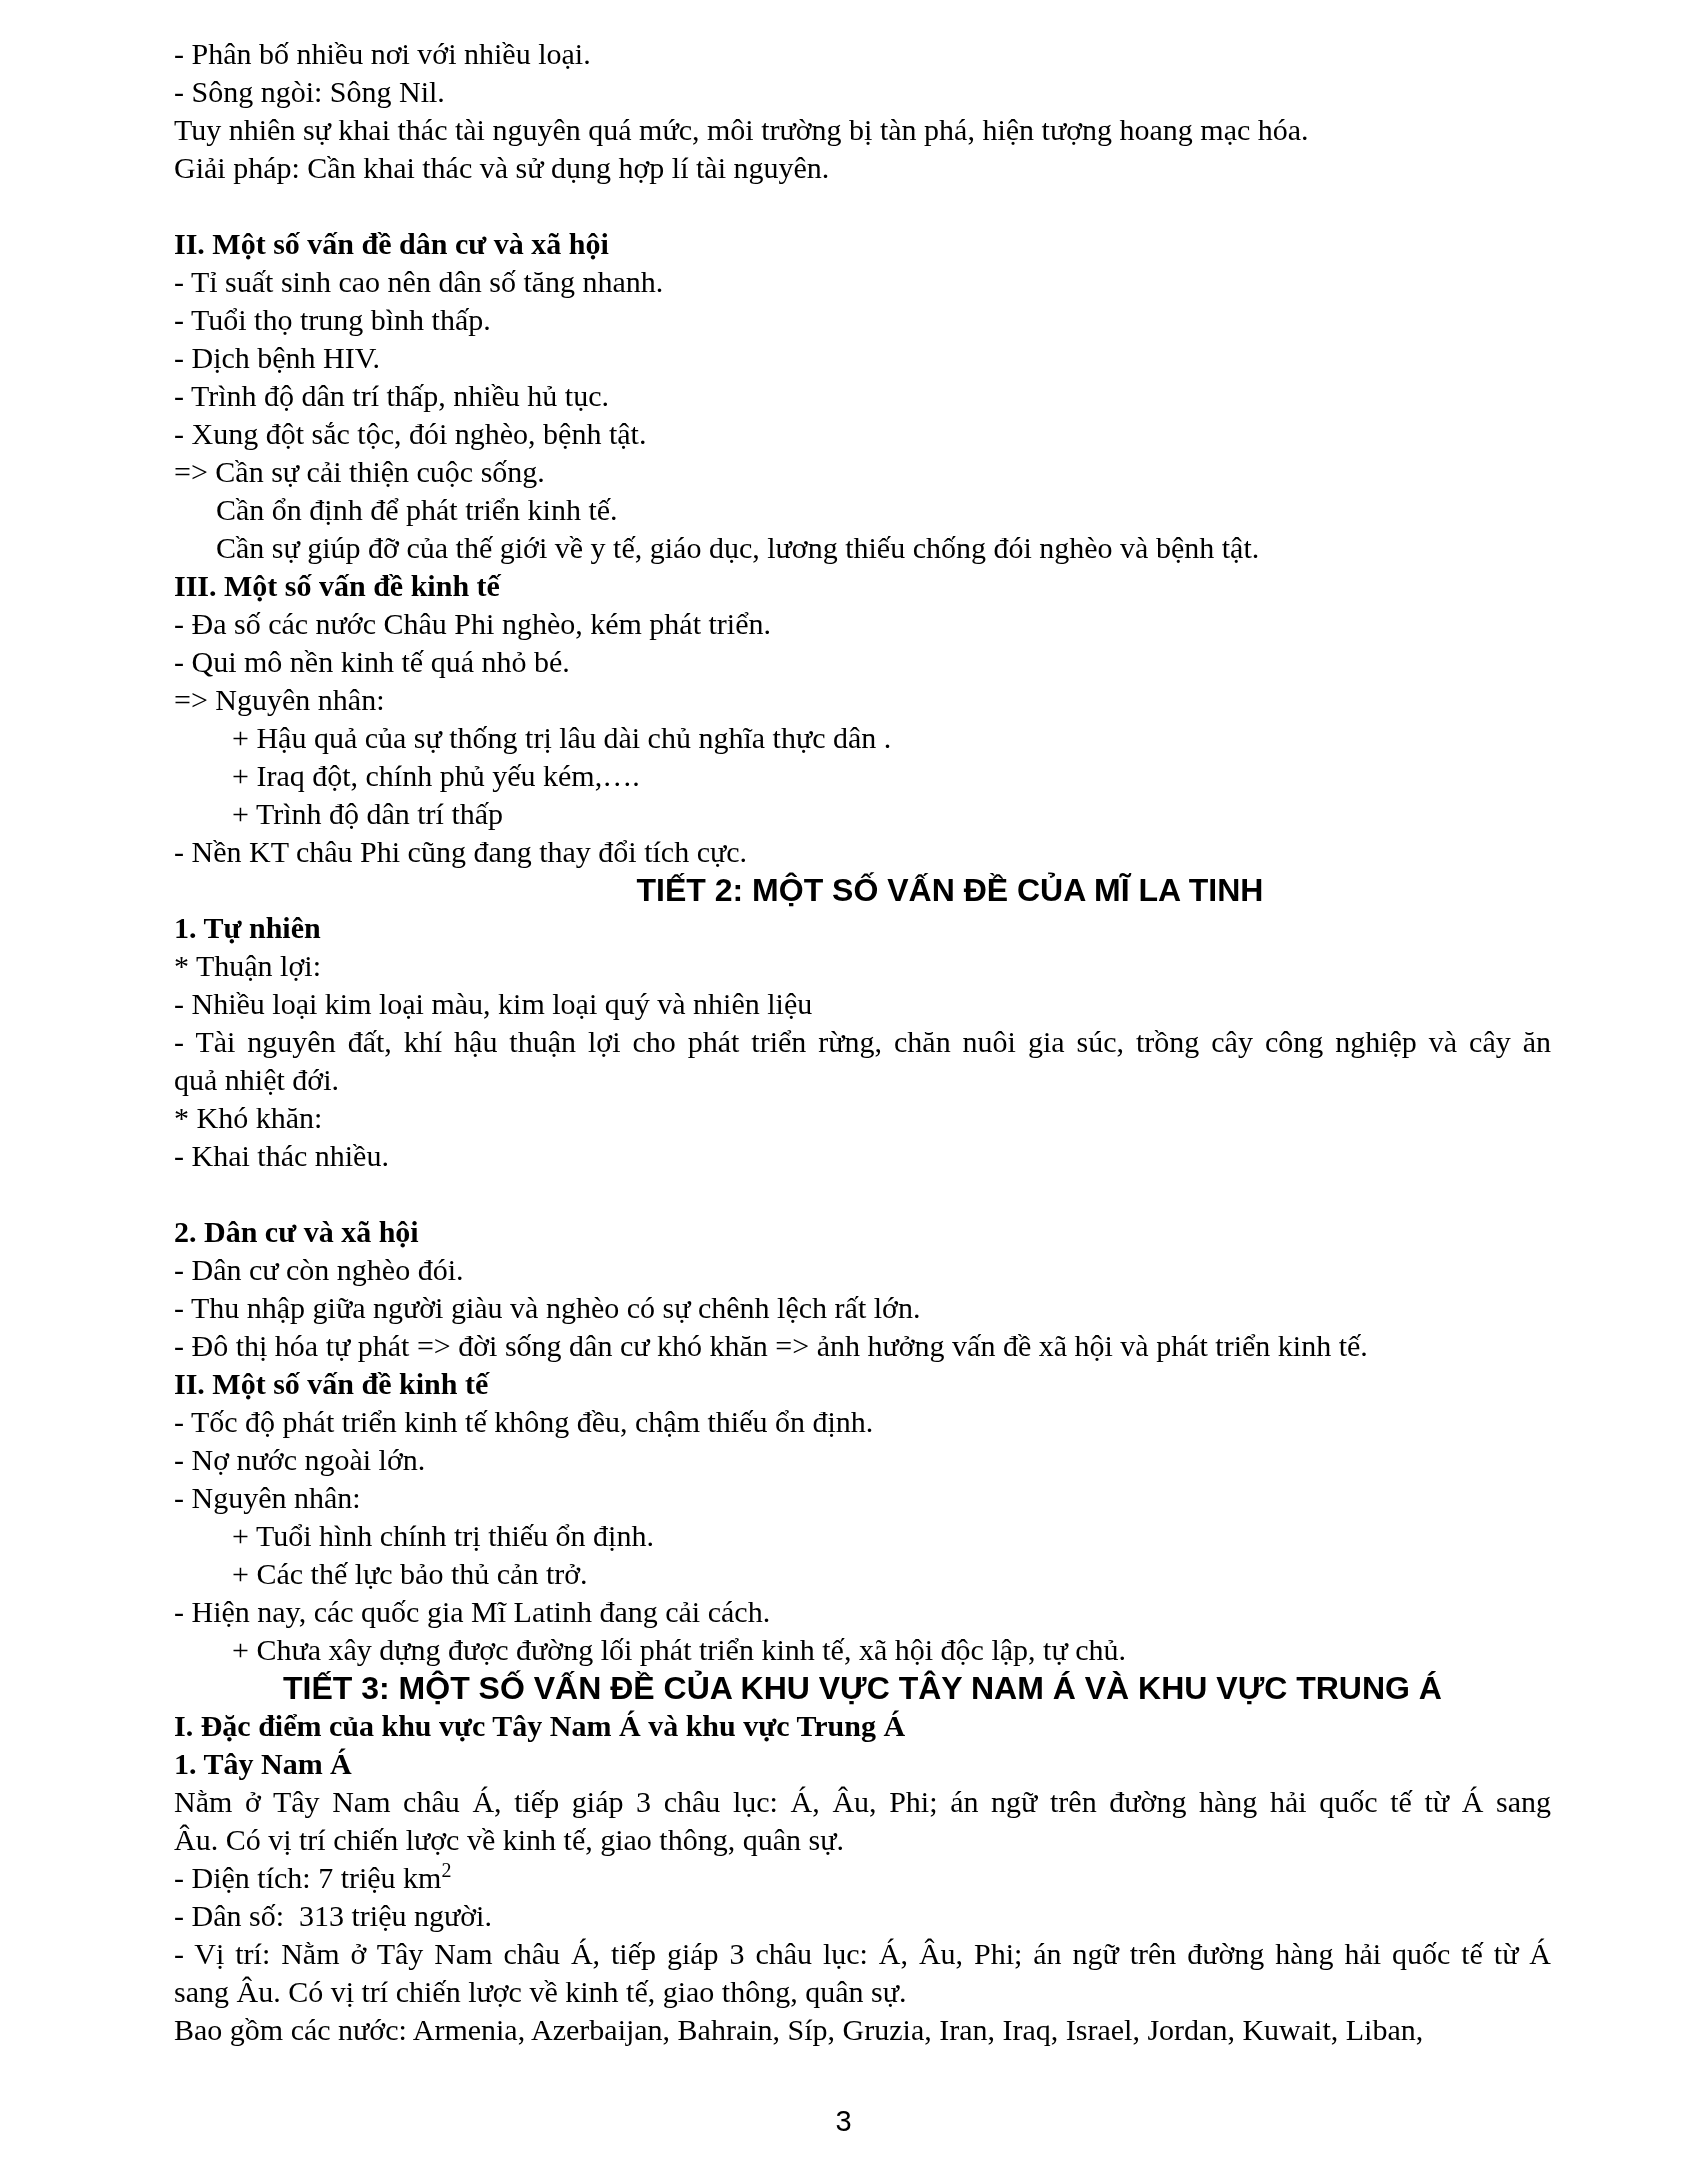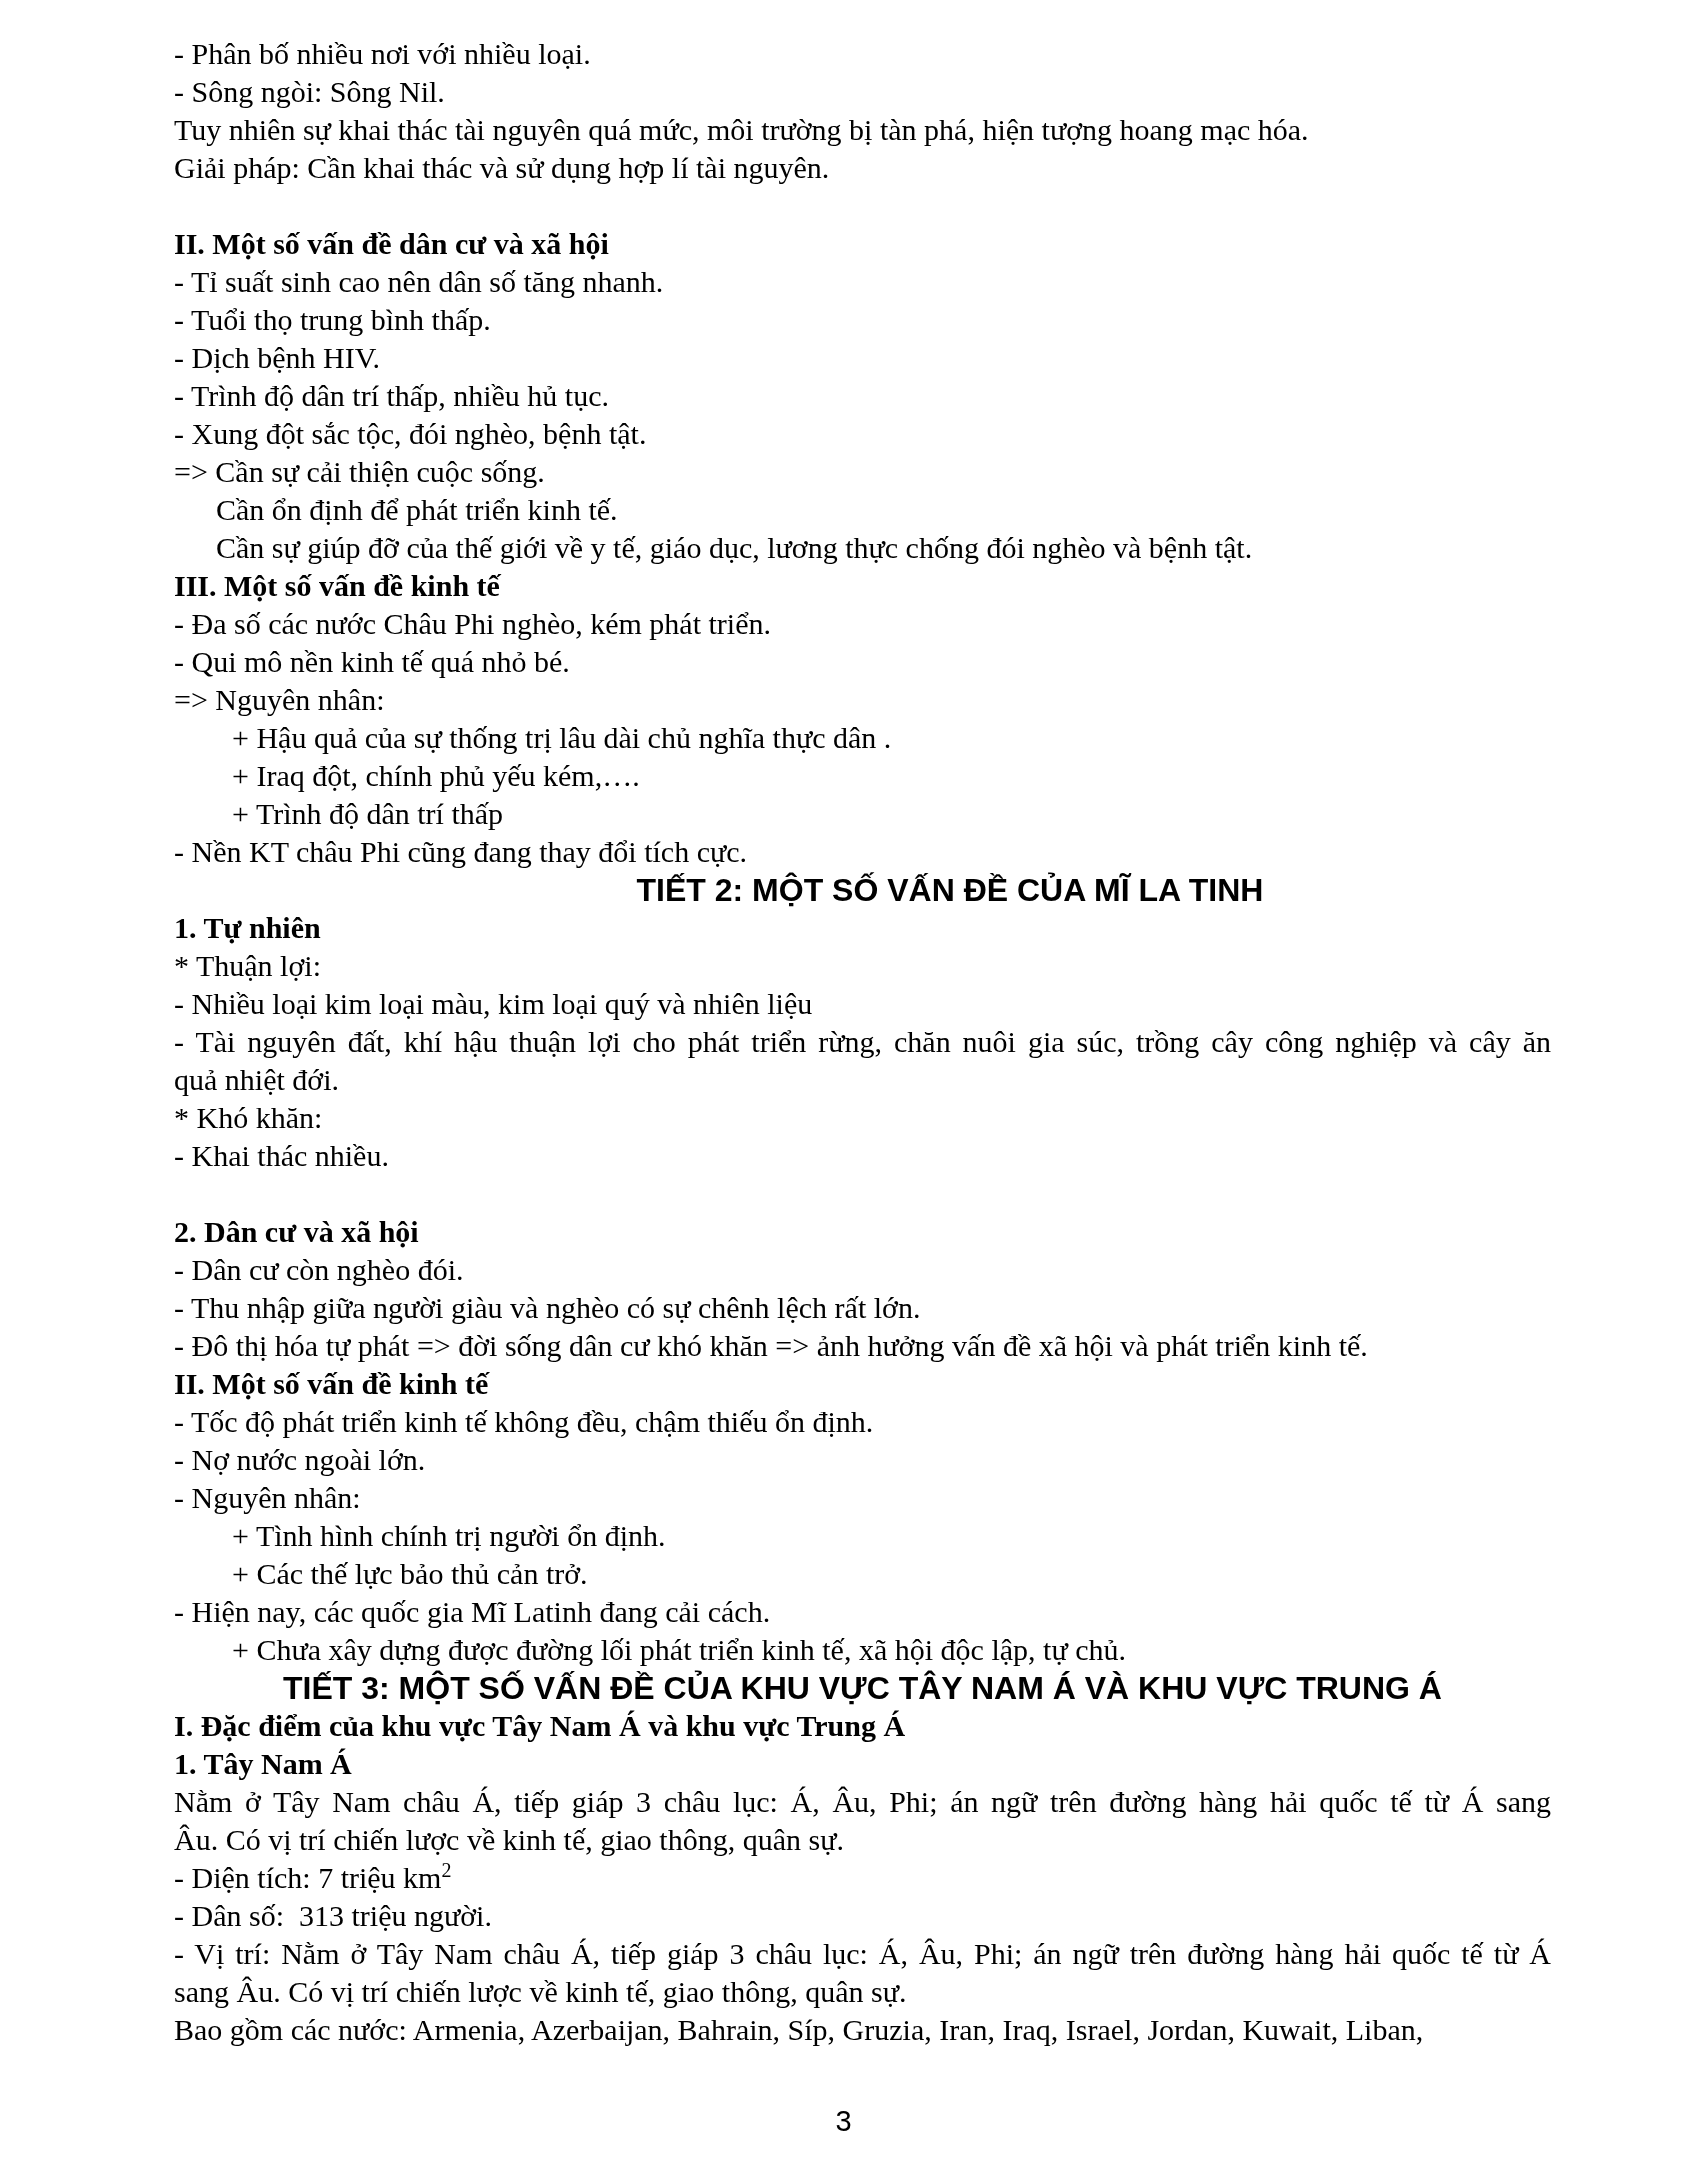--- a/index.html
+++ b/index.html
@@ -63,21 +63,21 @@
     <div class="line">Giải pháp: Cần khai thác và sử dụng hợp lí tài nguyên.</div>
     <div class="line"></div>
     <div class="line bold">II. Một số vấn đề dân cư và xã hội</div>
     <div class="line">- Tỉ suất sinh cao nên dân số tăng nhanh.</div>
     <div class="line">- Tuổi thọ trung bình thấp.</div>
     <div class="line">- Dịch bệnh HIV.</div>
     <div class="line">- Trình độ dân trí thấp, nhiều hủ tục.</div>
     <div class="line">- Xung đột sắc tộc, đói nghèo, bệnh tật.</div>
     <div class="line">=&gt; Cần sự cải thiện cuộc sống.</div>
     <div class="line ind1">Cần ổn định để phát triển kinh tế.</div>
-    <div class="line ind1">Cần sự giúp đỡ của thế giới về y tế, giáo dục, lương thực chống đói nghèo và bệnh tật.</div>
+    <div class="line ind1">Cần sự giúp đỡ của thế giới về y tế, giáo dục, lương thiếu chống đói nghèo và bệnh tật.</div>
     <div class="line bold">III. Một số vấn đề kinh tế</div>
     <div class="line">- Đa số các nước Châu Phi nghèo, kém phát triển.</div>
     <div class="line">- Qui mô nền kinh tế quá nhỏ bé.</div>
     <div class="line">=&gt; Nguyên nhân:</div>
     <div class="line ind2">+ Hậu quả của sự thống trị lâu dài chủ nghĩa thực dân .</div>
     <div class="line ind2">+ Iraq đột, chính phủ yếu kém,….</div>
     <div class="line ind2">+ Trình độ dân trí thấp</div>
     <div class="line">- Nền KT châu Phi cũng đang thay đổi tích cực.</div>
     <div class="line hsans shift">TIẾT 2: MỘT SỐ VẤN ĐỀ CỦA MĨ LA TINH</div>
     <div class="line bold">1. Tự nhiên</div>
@@ -89,21 +89,21 @@
     <div class="line">- Khai thác nhiều.</div>
     <div class="line"></div>
     <div class="line bold">2. Dân cư và xã hội</div>
     <div class="line">- Dân cư còn nghèo đói.</div>
     <div class="line">- Thu nhập giữa người giàu và nghèo có sự chênh lệch rất lớn.</div>
     <div class="line">- Đô thị hóa tự phát =&gt; đời sống dân cư khó khăn =&gt; ảnh hưởng vấn đề xã hội và phát triển kinh tế.</div>
     <div class="line bold">II. Một số vấn đề kinh tế</div>
     <div class="line">- Tốc độ phát triển kinh tế không đều, chậm thiếu ổn định.</div>
     <div class="line">- Nợ nước ngoài lớn.</div>
     <div class="line">- Nguyên nhân:</div>
-    <div class="line ind2">+ Tình hình chính trị người ổn định.</div>
+    <div class="line ind2">+ Tuổi hình chính trị thiếu ổn định.</div>
     <div class="line ind2">+ Các thế lực bảo thủ cản trở.</div>
     <div class="line">- Hiện nay, các quốc gia Mĩ Latinh đang cải cách.</div>
     <div class="line ind2">+ Chưa xây dựng được đường lối phát triển kinh tế, xã hội độc lập, tự chủ.</div>
     <div class="line hsans">TIẾT 3: MỘT SỐ VẤN ĐỀ CỦA KHU VỰC TÂY NAM Á VÀ KHU VỰC TRUNG Á</div>
     <div class="line bold">I. Đặc điểm của khu vực Tây Nam Á và khu vực Trung Á</div>
     <div class="line bold">1. Tây Nam Á</div>
     <div class="line just">Nằm ở Tây Nam châu Á, tiếp giáp 3 châu lục: Á, Âu, Phi; án ngữ trên đường hàng hải quốc tế từ Á sang</div>
     <div class="line">Âu. Có vị trí chiến lược về kinh tế, giao thông, quân sự.</div>
     <div class="line"><span>- Diện tích: 7 triệu km</span><sup>2</sup></div>
     <div class="line">- Dân số:  313 triệu người.</div>

